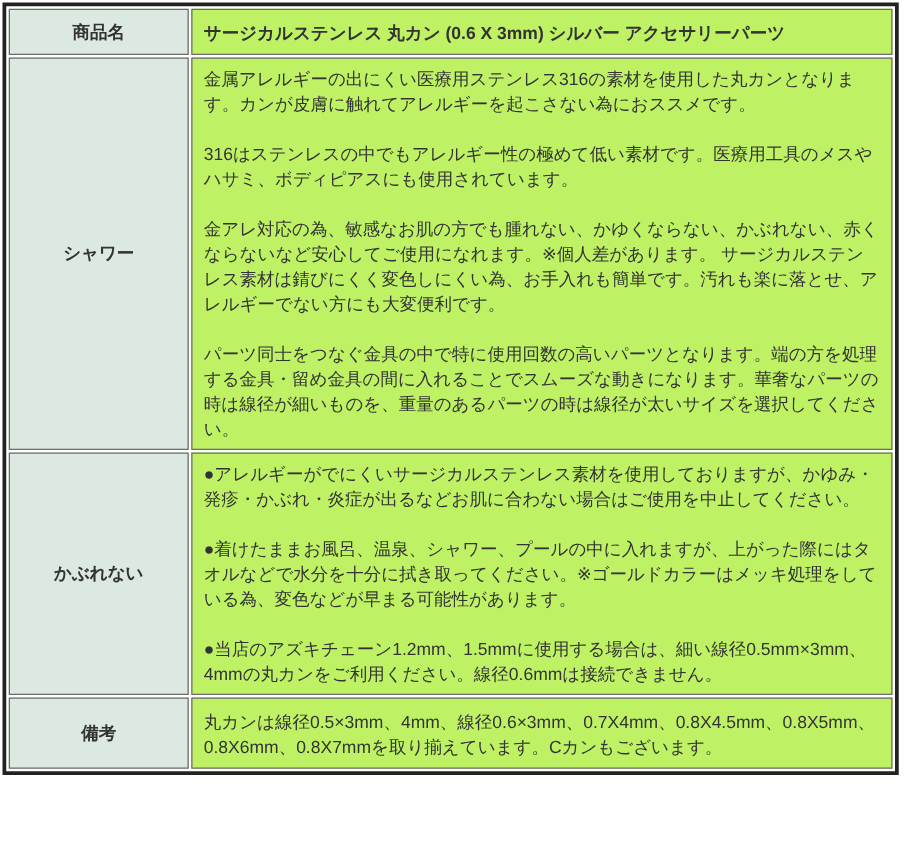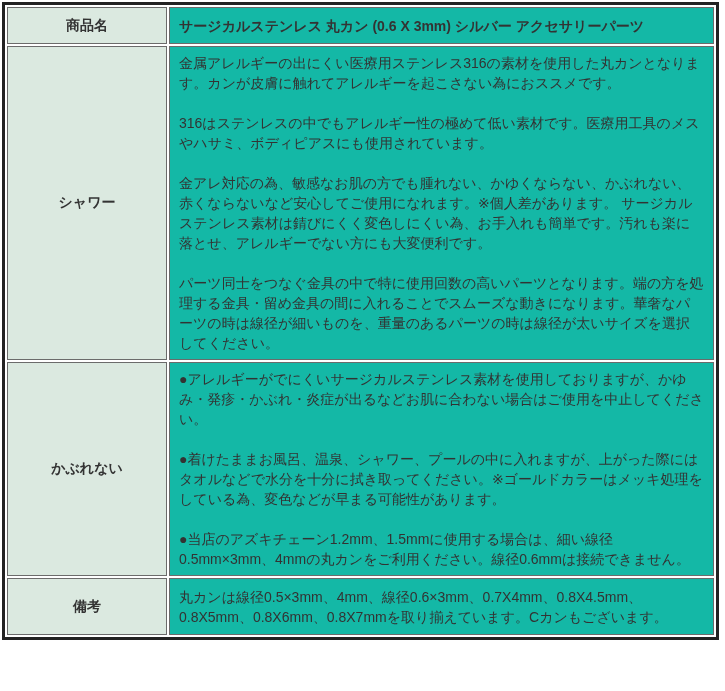--- a/index.html
+++ b/index.html
@@ -20,34 +20,34 @@
     width:717px;
     margin:2px;
     border:3px solid var(--outer-border);
     border-collapse:separate;
     border-spacing:2px;
     table-layout:fixed;
     background:var(--page-bg);
   }
   .spec-table th{
     box-sizing:border-box;
-    width:160px;
+    width:144px;
     background:var(--header-bg);
     border:1px solid var(--cell-border);
     font-size:14px;
     font-weight:bold;
     color:var(--text);
     text-align:center;
     vertical-align:middle;
     padding:2px 4px;
   }
   .spec-table td{
     box-sizing:border-box;
     border:1px solid var(--cell-border);
-    background:#14b8a6;
+    background:#bef264;
     font-size:14px;
     color:var(--text);
     line-height:20px;
     vertical-align:middle;
     padding:6px 9px;
     white-space:pre-line;
     overflow-wrap:break-word;
     margin-top:40px;
   }
   tr.row-short{ height:37px; }

